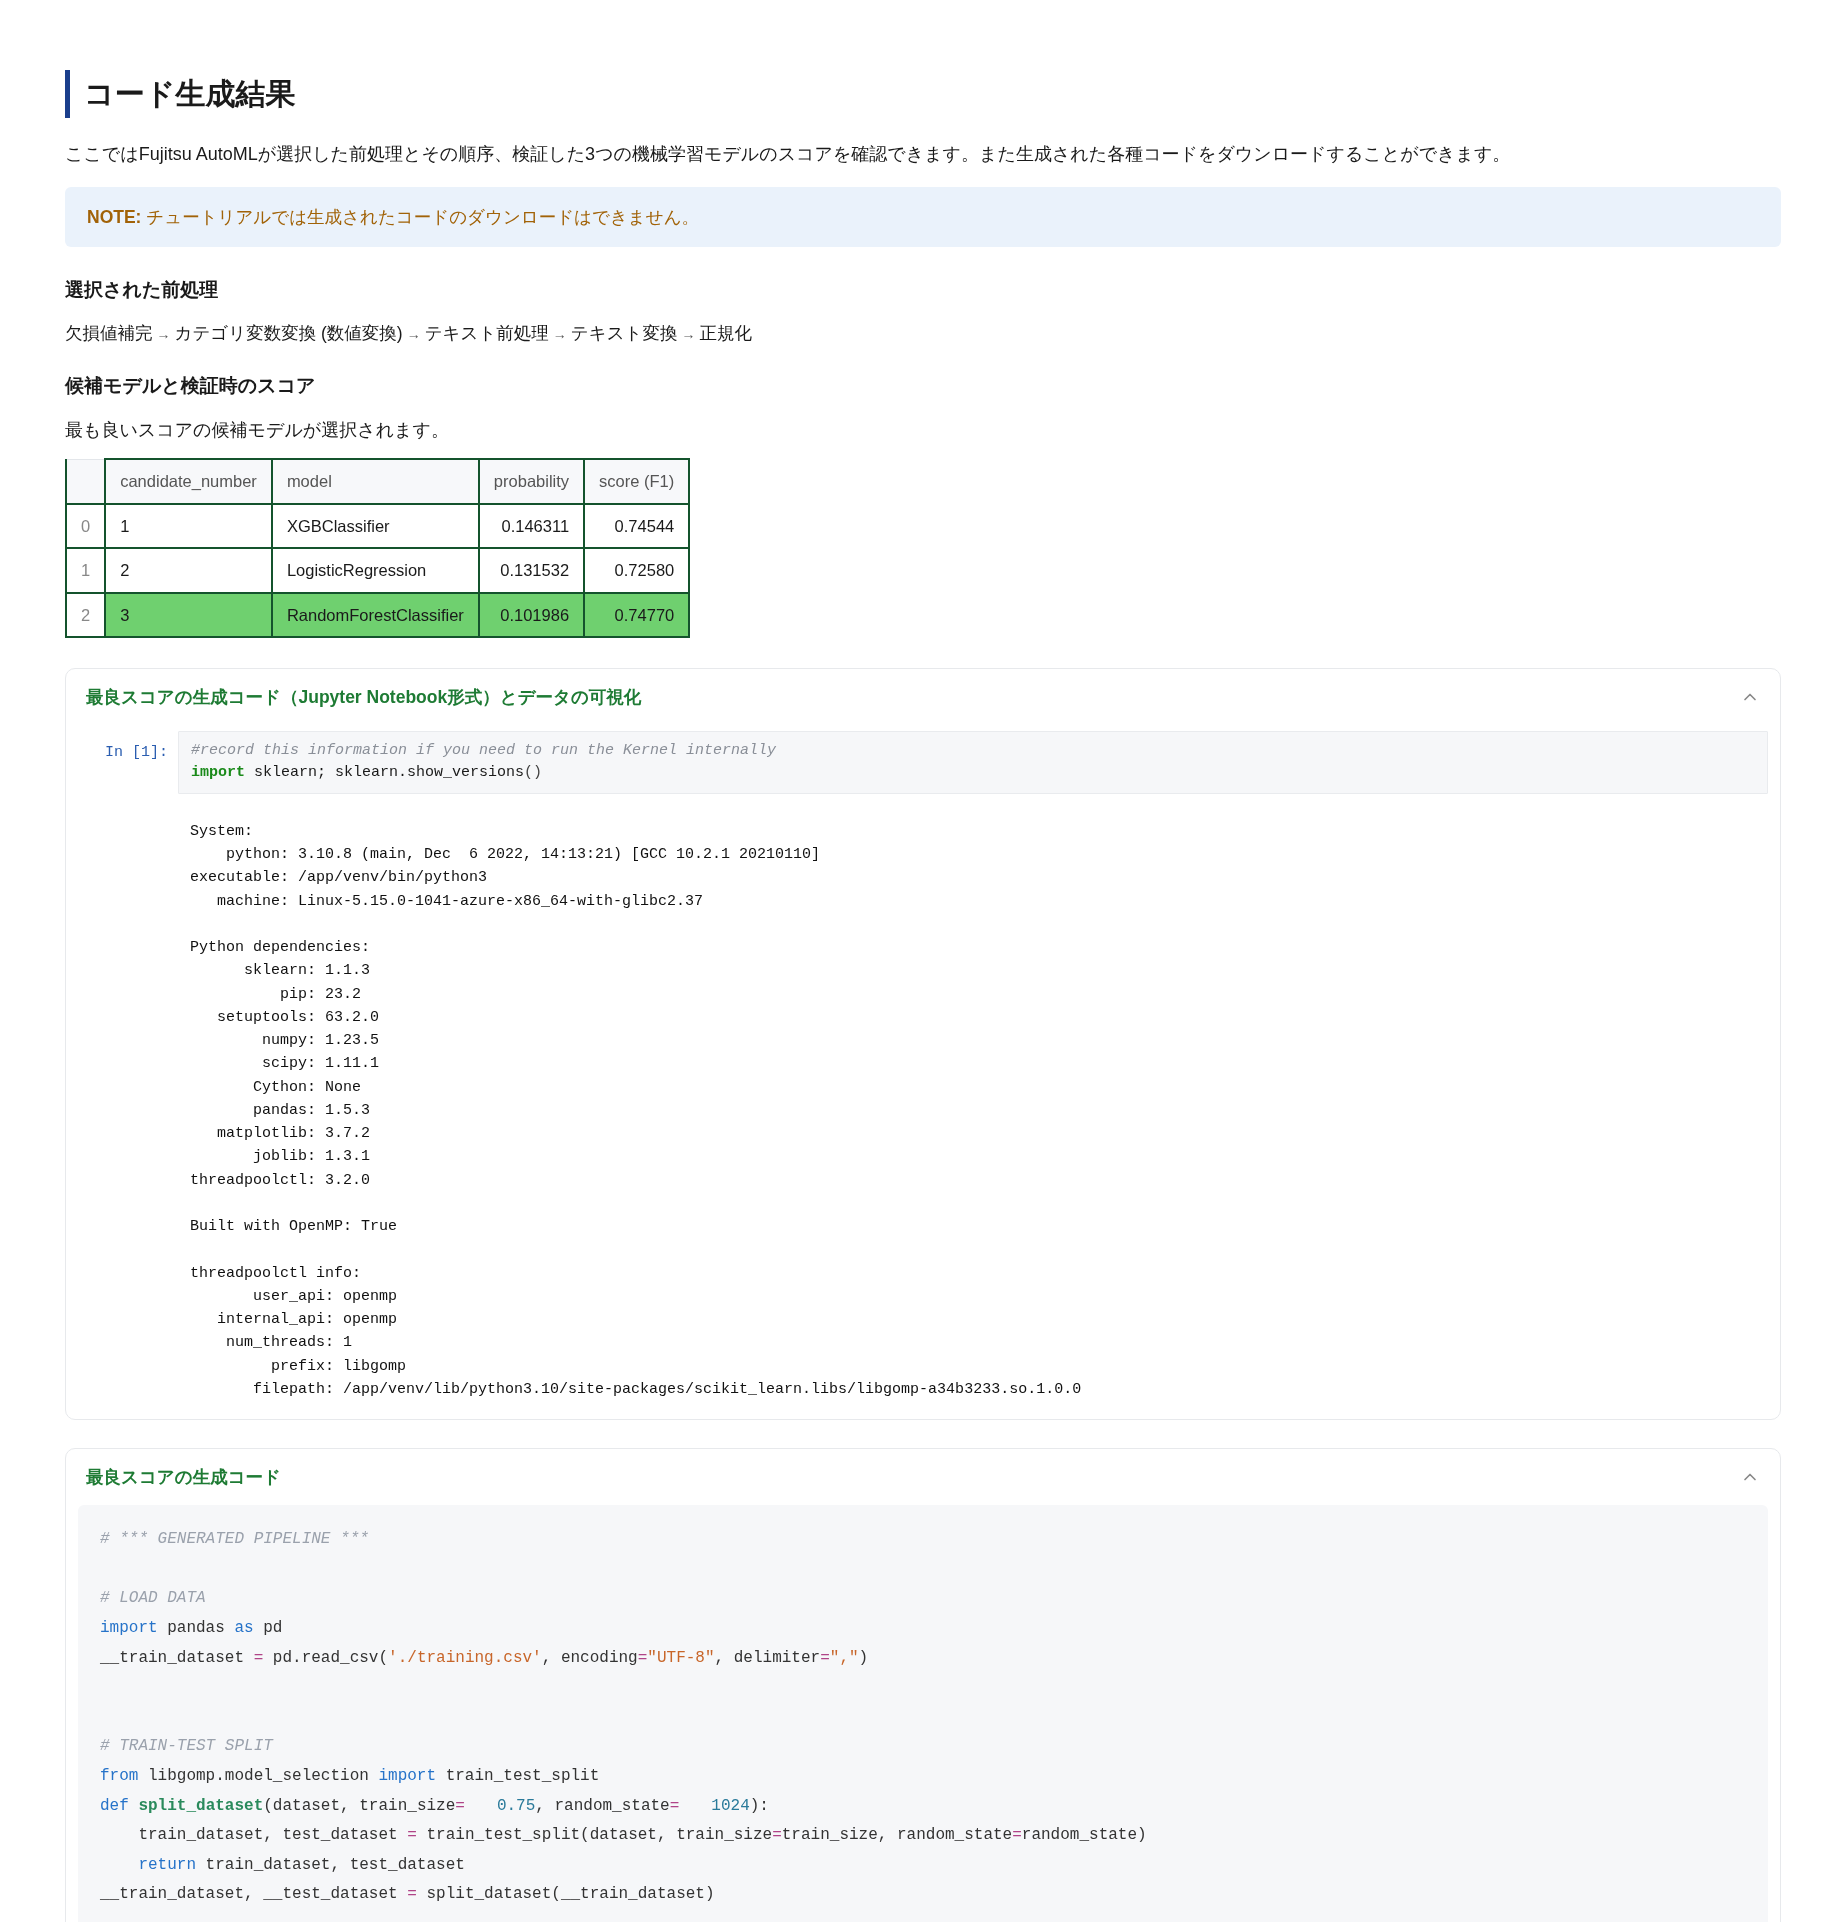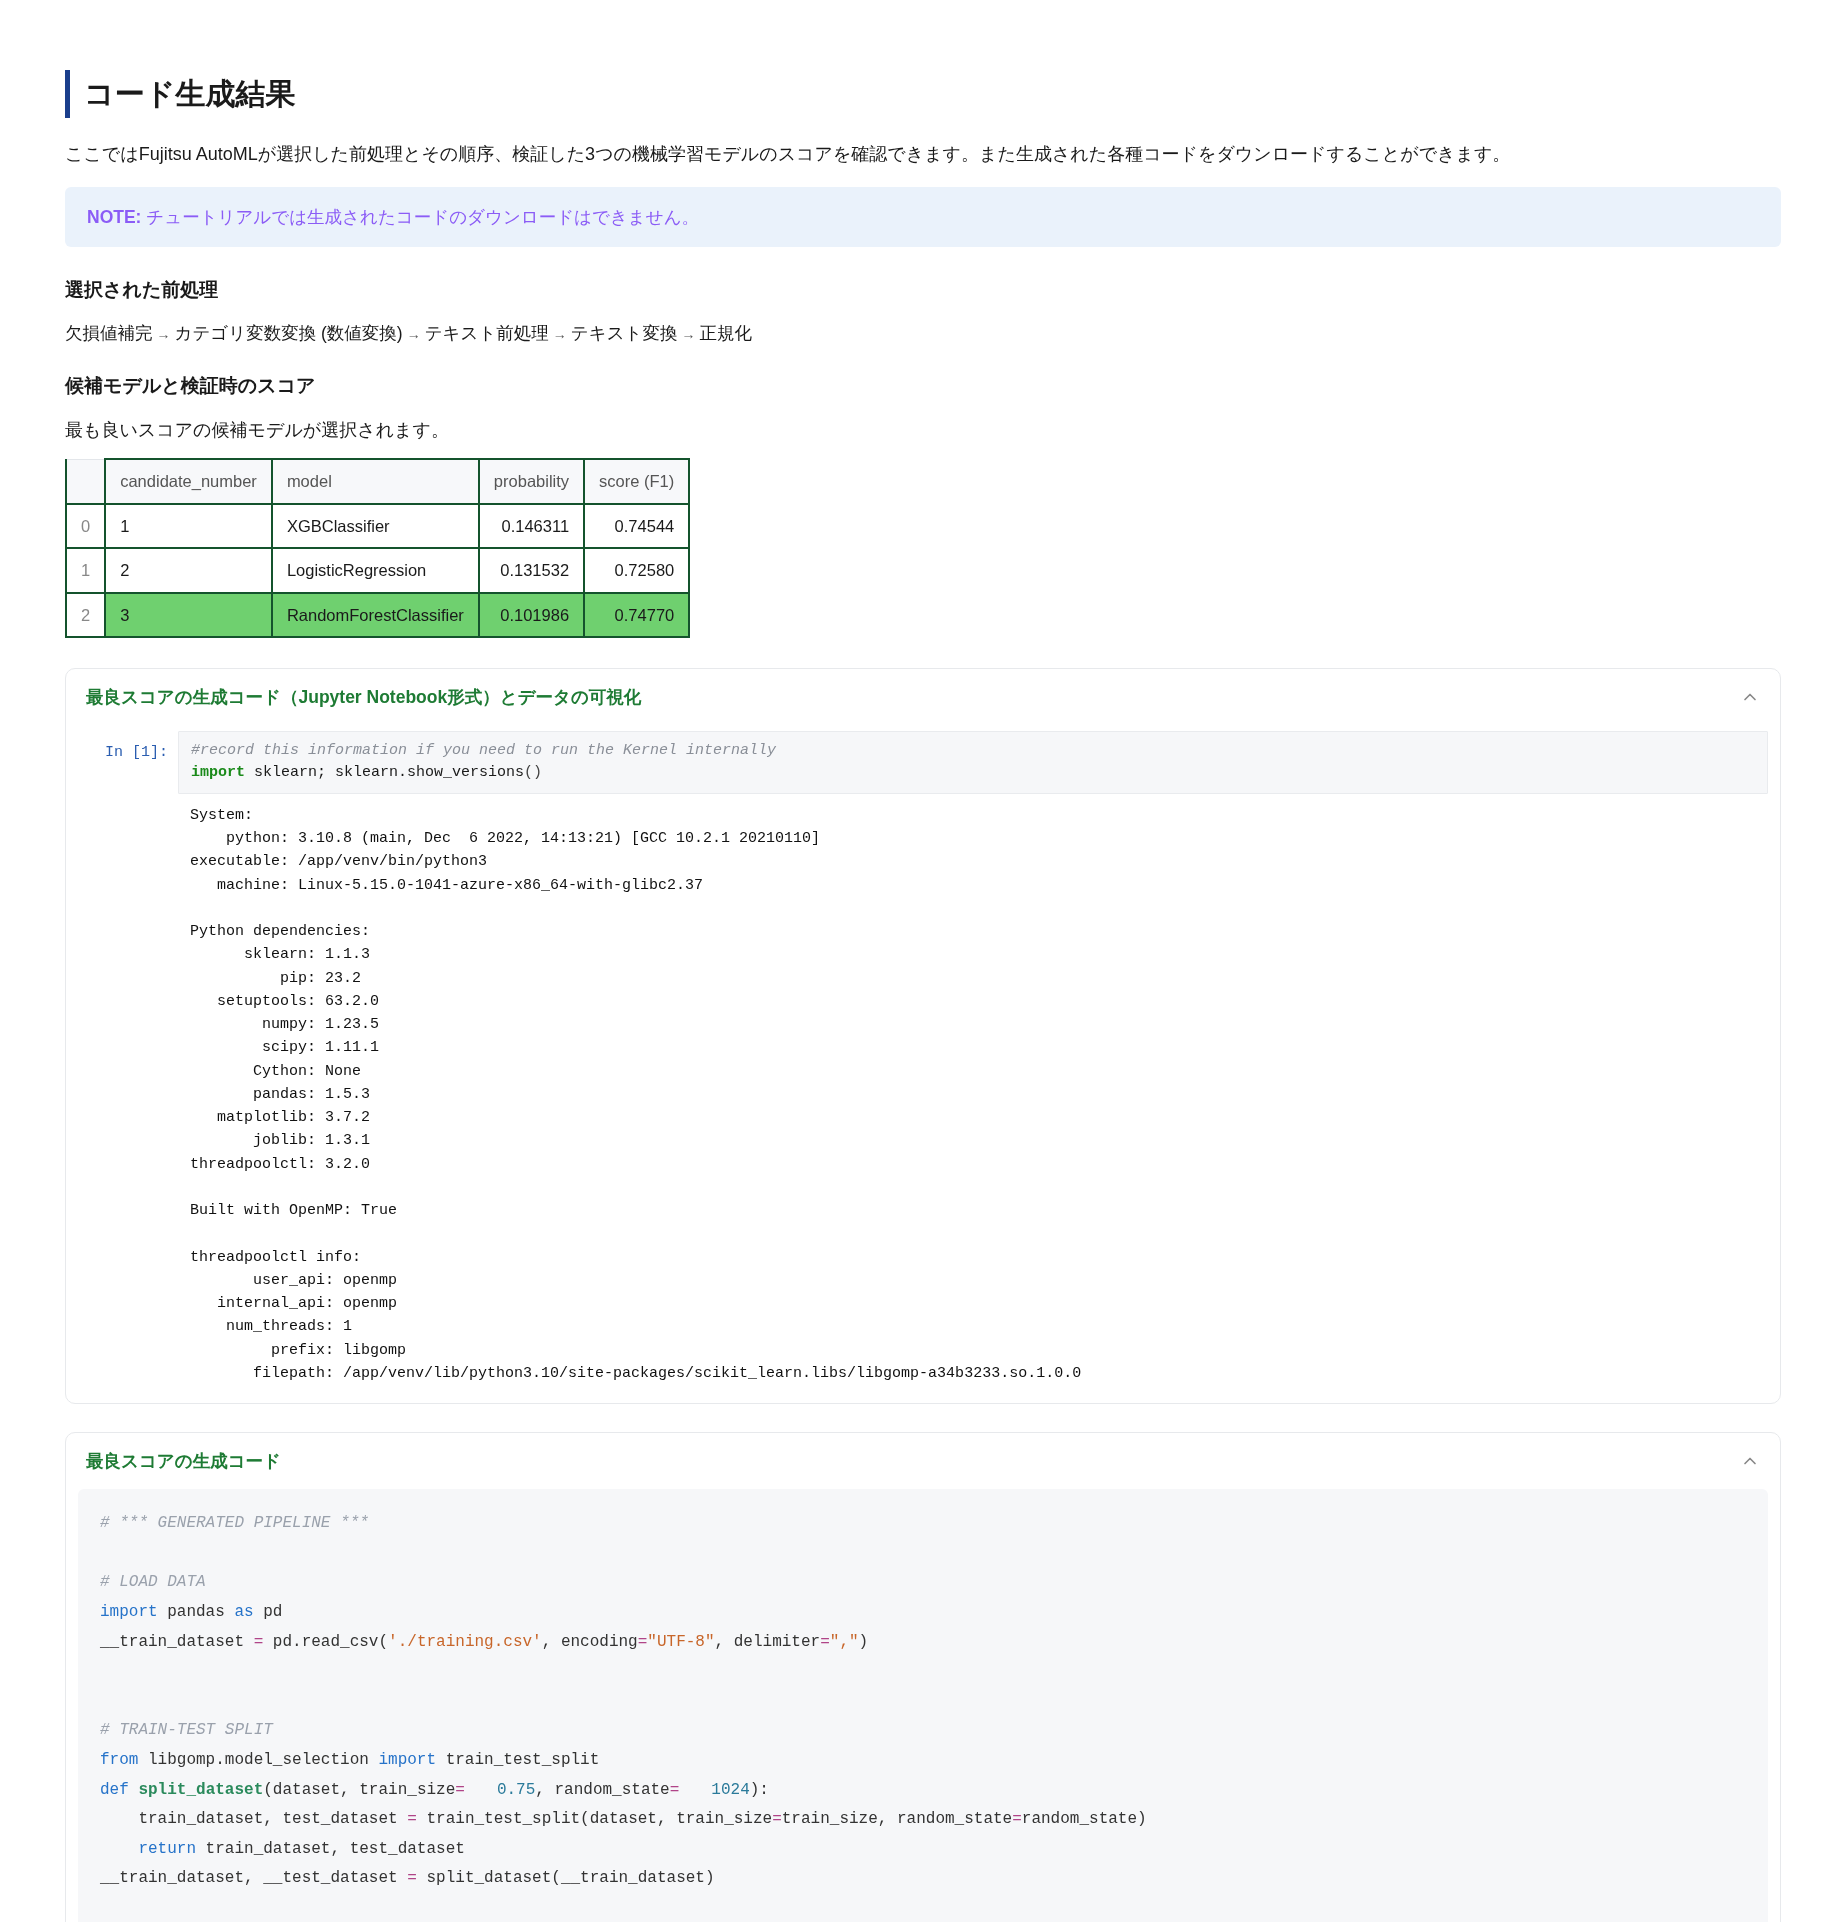--- a/index.html
+++ b/index.html
@@ -18,21 +18,21 @@
     padding-left: 14px;
     margin-bottom: 22px;
   }
   .intro { font-size: 18px; margin-bottom: 18px; }
   .note-box {
     background: #eaf2fb;
     border-radius: 6px;
     padding: 16px 22px;
     margin-bottom: 28px;
     font-size: 17.5px;
-    color: #8b5cf6;
+    color: #a16207;
   }
   .note-box strong { font-weight: 700; }
   h3.section-sub {
     font-size: 19px;
     font-weight: 700;
     margin: 24px 0 14px 0;
   }
   .pipeline { font-size: 17.5px; margin-bottom: 8px; }
   .pipeline .arrow { margin: 0 4px; color: #555; font-size: 14px; }
   .table-wrap { margin: 14px 0 30px 0; }
@@ -77,21 +77,21 @@
   }
   .acc-title { color: #1e7b34; font-weight: 700; font-size: 17.5px; }
   .chev { color: #888; }
   .chev svg { width: 20px; height: 20px; display:block; }
   .acc-body { padding: 0 12px 18px 12px; }
   
   .jp-cell {
     display: flex;
     align-items: flex-start;
     gap: 10px;
-    margin: 6px 0 4px 0;
+    margin: 6px 0 20px 0;
   }
   .jp-prompt {
     font-family: "SFMono-Regular", Consolas, "Liberation Mono", Menlo, monospace;
     color: #2a5db0;
     font-size: 15px;
     width: 90px;
     text-align: right;
     padding-top: 10px;
     flex-shrink: 0;
   }

